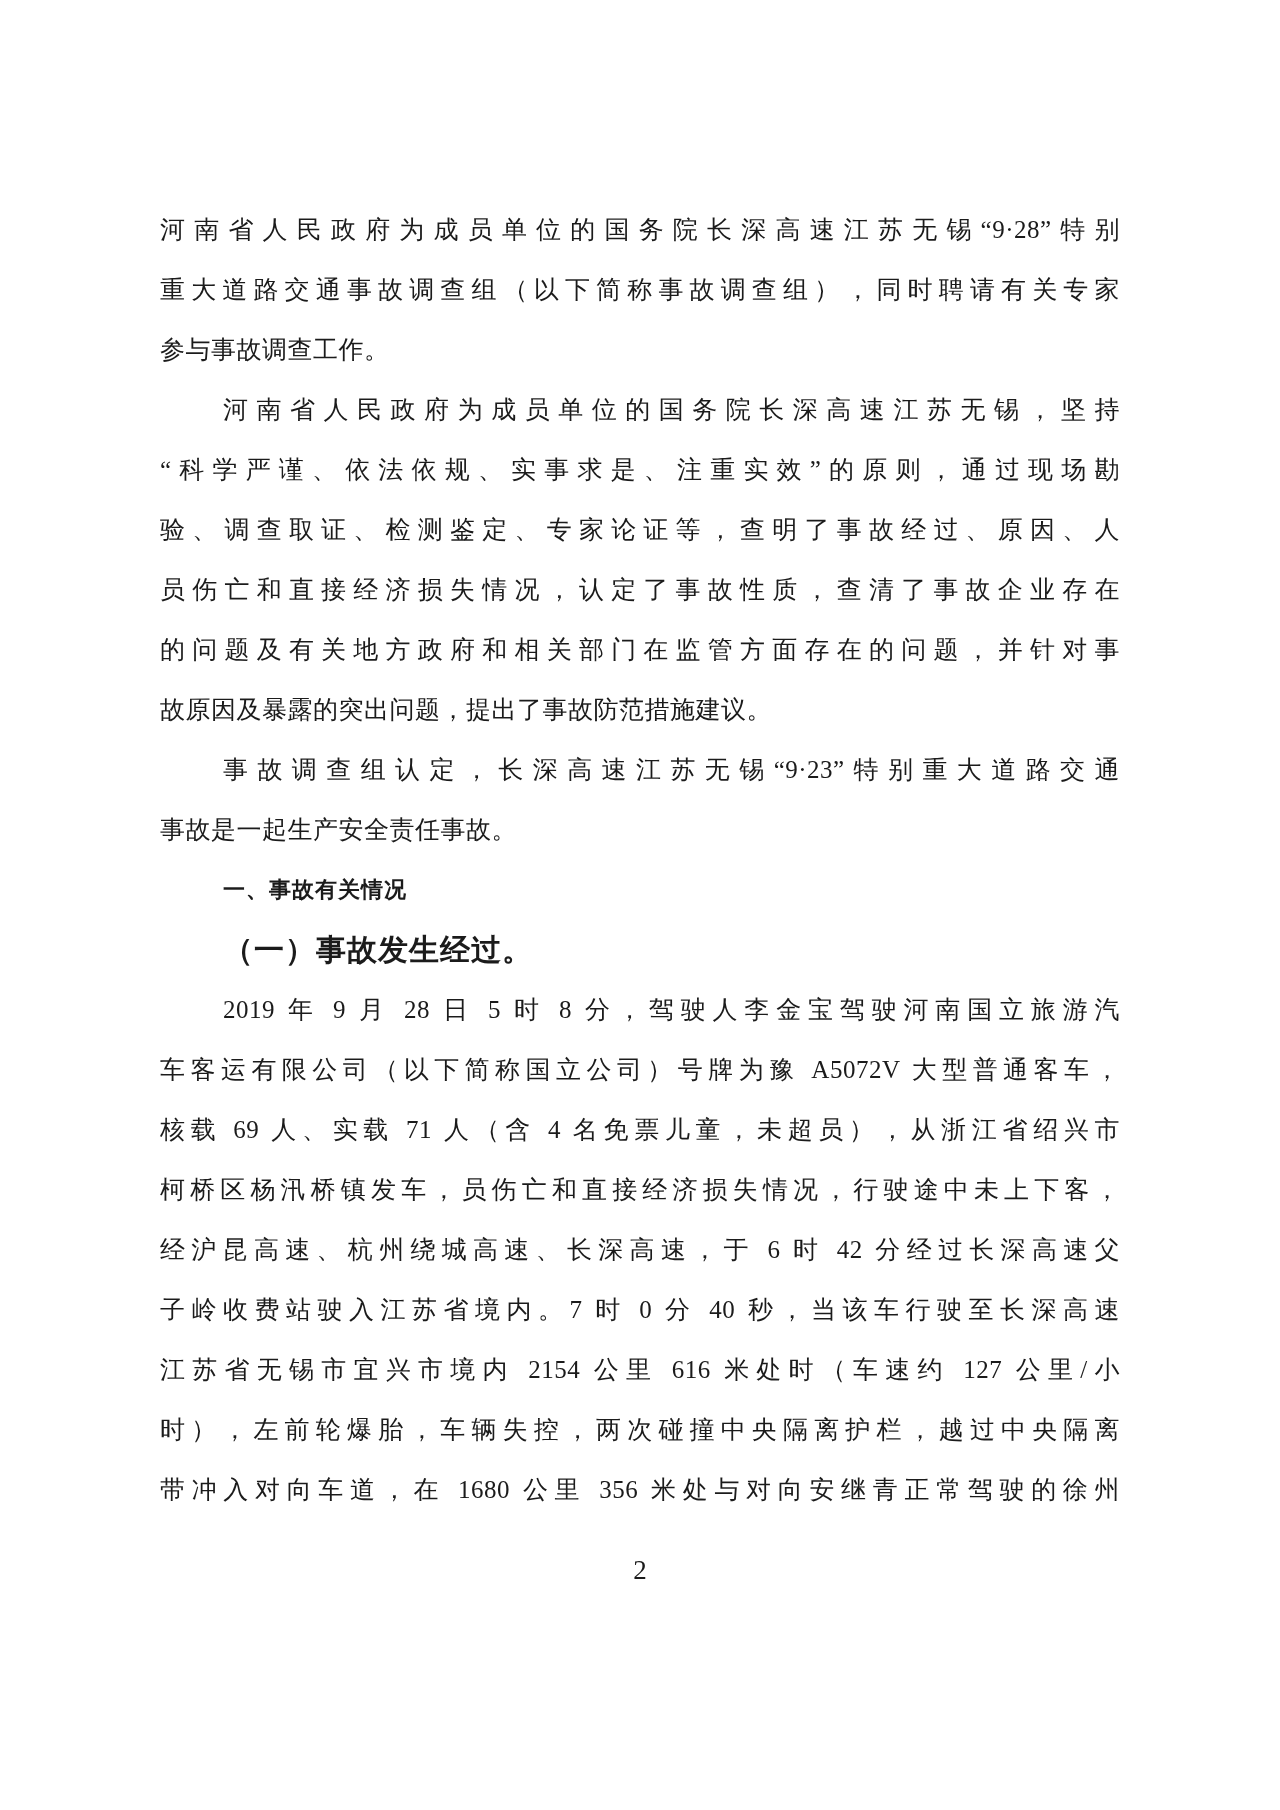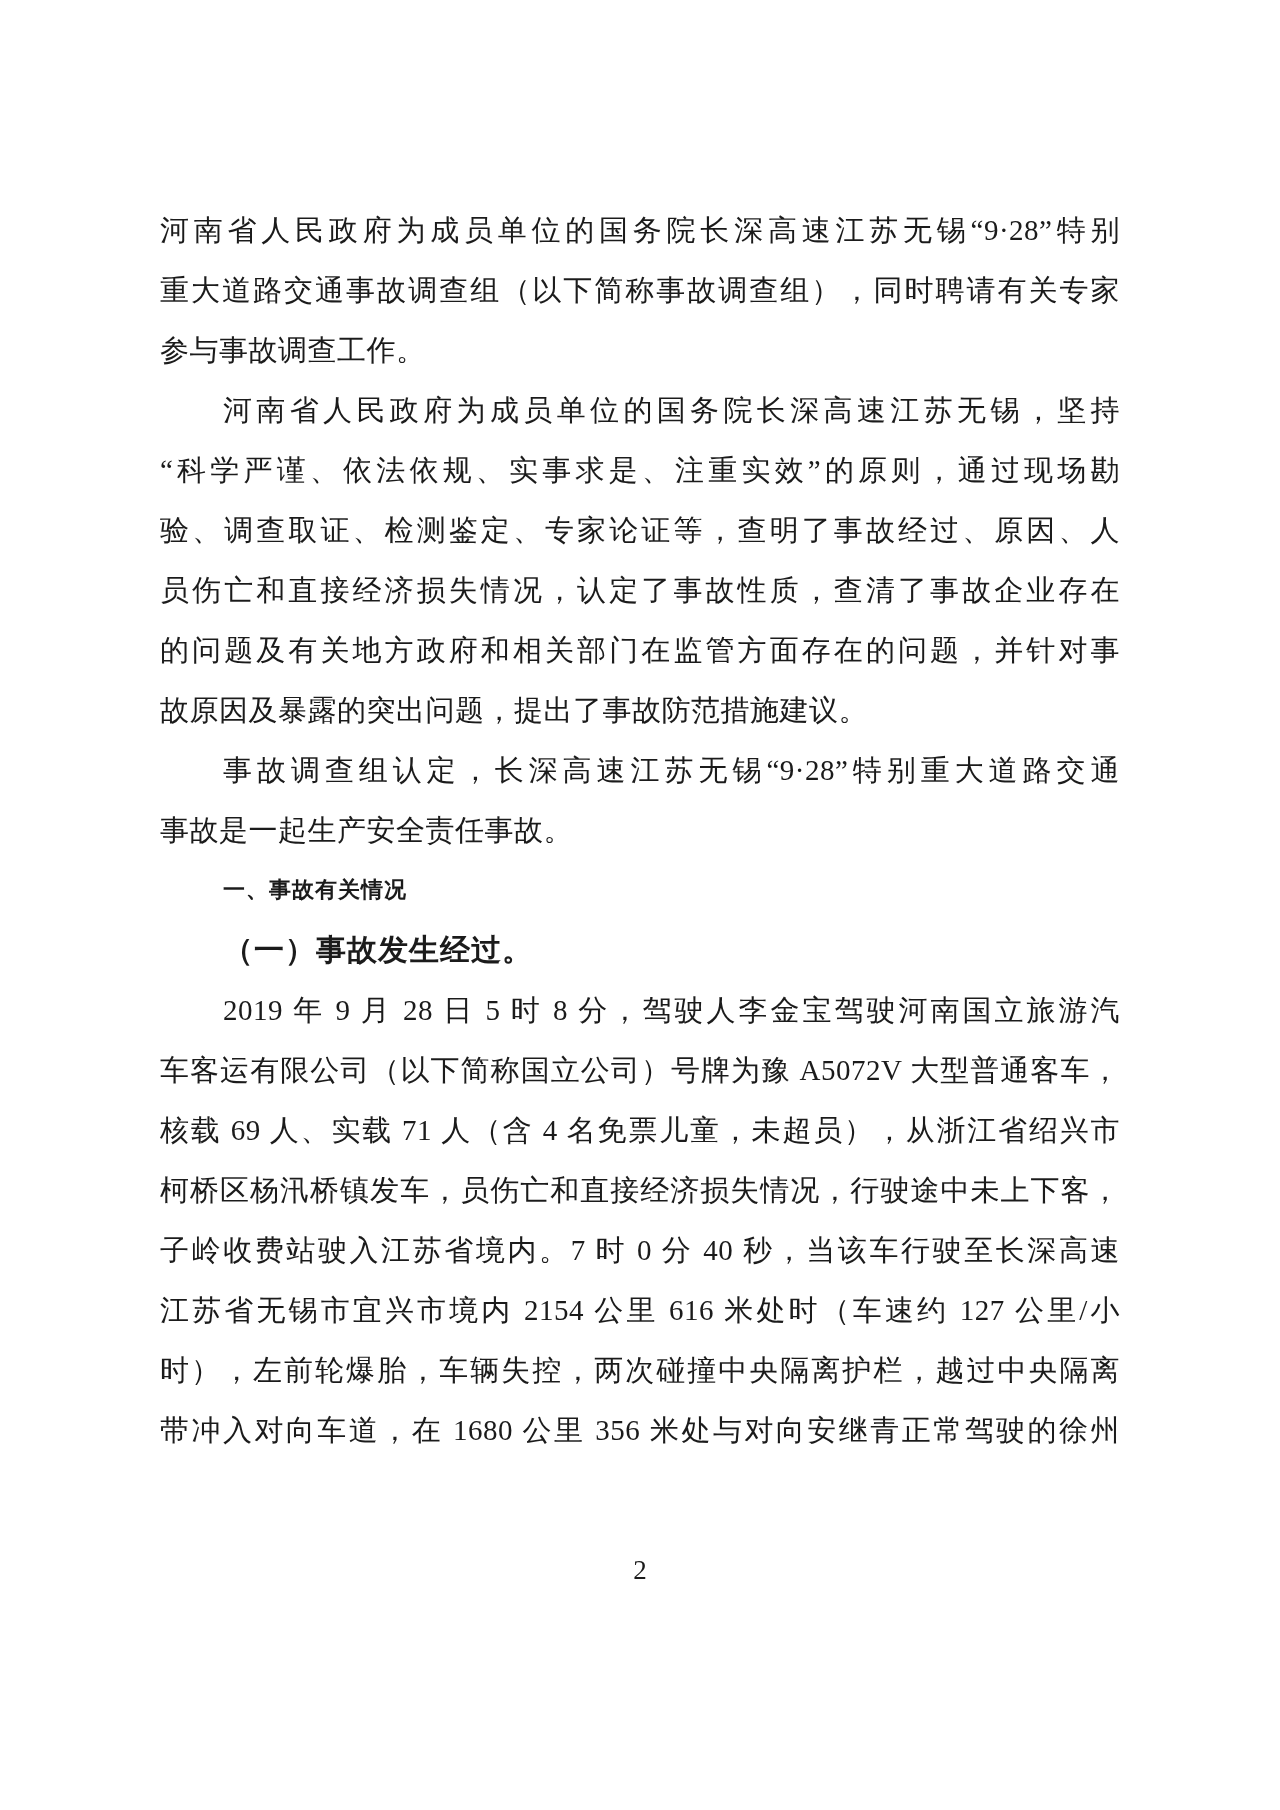--- a/index.html
+++ b/index.html
@@ -19,21 +19,21 @@
   }
   .text-block {
     position: absolute;
     left: 160px;
     top: 200px;
     width: 960px;
   }
   .line {
     height: 60px;
     line-height: 60px;
-    font-size: 29px;
+    font-size: 25px;
     font-family: "Liberation Serif", "DejaVu Serif", serif;
     color: var(--ink, #1b1b1b);
     letter-spacing: 0.5px;
     white-space: nowrap;
   }
   .line.justify {
     text-align: justify;
     text-align-last: justify;
     text-justify: inter-character;
     white-space: normal;
@@ -72,27 +72,28 @@
   <div class="text-block" id="text-block">
       <div class="line body justify">河南省人民政府为成员单位的国务院长深高速江苏无锡“9·28”特别</div>
       <div class="line body justify">重大道路交通事故调查组（以下简称事故调查组），同时聘请有关专家</div>
       <div class="line body">参与事故调查工作。</div>
       <div class="line body indent justify">河南省人民政府为成员单位的国务院长深高速江苏无锡，坚持</div>
       <div class="line body justify">“科学严谨、依法依规、实事求是、注重实效”的原则，通过现场勘</div>
       <div class="line body justify">验、调查取证、检测鉴定、专家论证等，查明了事故经过、原因、人</div>
       <div class="line body justify">员伤亡和直接经济损失情况，认定了事故性质，查清了事故企业存在</div>
       <div class="line body justify">的问题及有关地方政府和相关部门在监管方面存在的问题，并针对事</div>
       <div class="line body">故原因及暴露的突出问题，提出了事故防范措施建议。</div>
-      <div class="line body indent justify">事故调查组认定，长深高速江苏无锡“9·28”特别重大道路交通</div>
+      <div class="line body indent justify">事故调查组认定，长深高速江苏无锡“9·23”特别重大道路交通</div>
       <div class="line body">事故是一起生产安全责任事故。</div>
       <div class="line section-heading indent">一、事故有关情况</div>
       <div class="line subsection-heading indent">（一）事故发生经过。</div>
       <div class="line body indent justify">2019 年 9 月 28 日 5 时 8 分，驾驶人李金宝驾驶河南国立旅游汽</div>
       <div class="line body justify">车客运有限公司（以下简称国立公司）号牌为豫 A5072V 大型普通客车，</div>
       <div class="line body justify">核载 69 人、实载 71 人（含 4 名免票儿童，未超员），从浙江省绍兴市</div>
       <div class="line body justify">柯桥区杨汛桥镇发车，员伤亡和直接经济损失情况，行驶途中未上下客，</div>
+      <div class="line body justify">经沪昆高速、杭州绕城高速、长深高速，于 6 时 42 分经过长深高速父</div>
       <div class="line body justify">子岭收费站驶入江苏省境内。7 时 0 分 40 秒，当该车行驶至长深高速</div>
       <div class="line body justify">江苏省无锡市宜兴市境内 2154 公里 616 米处时（车速约 127 公里/小</div>
       <div class="line body justify">时），左前轮爆胎，车辆失控，两次碰撞中央隔离护栏，越过中央隔离</div>
       <div class="line body justify">带冲入对向车道，在 1680 公里 356 米处与对向安继青正常驾驶的徐州</div>
     </div>
   <div class="page-number">2</div>
 </div>
 
 </body></html>

